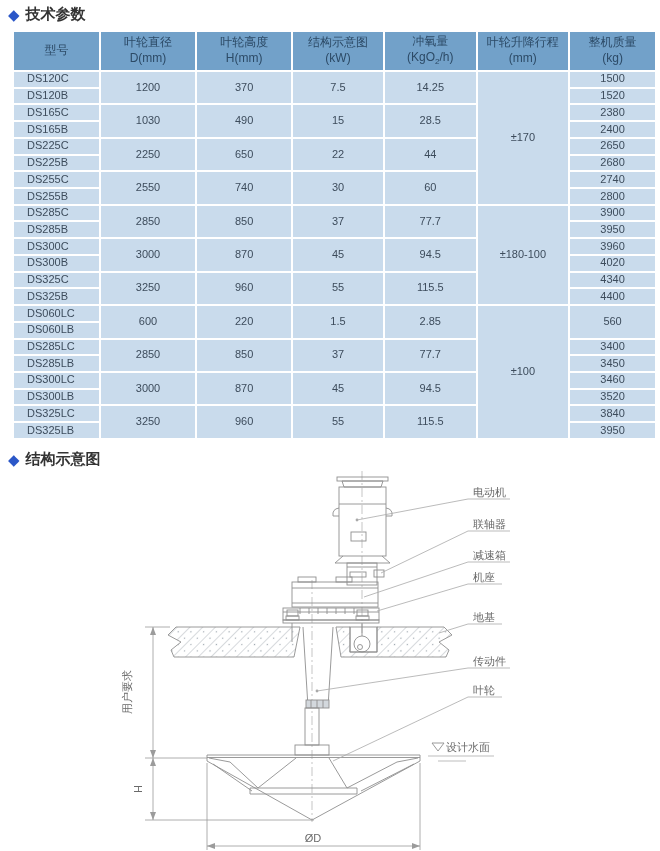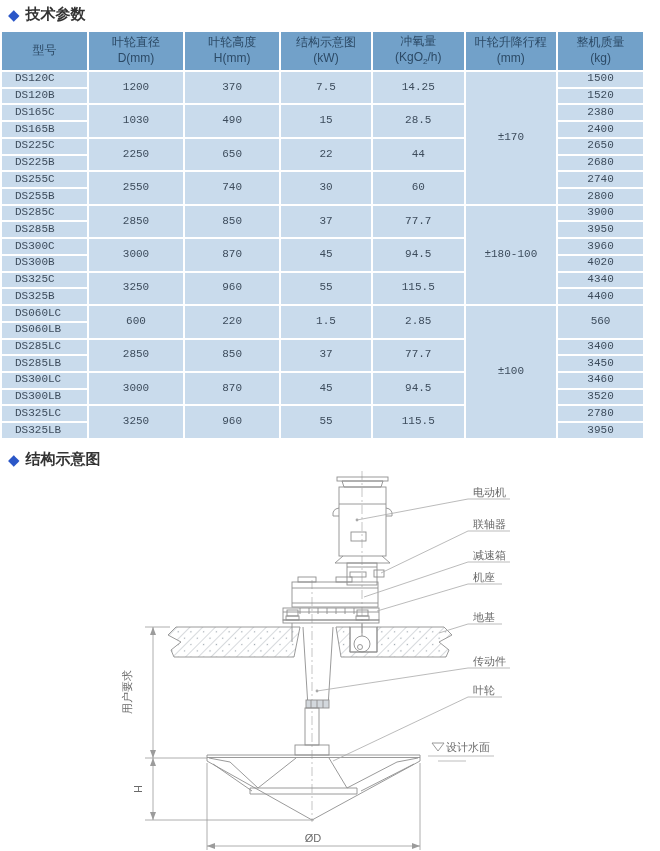--- a/index.html
+++ b/index.html
@@ -14,30 +14,30 @@
   *{margin:0;padding:0;box-sizing:border-box;}
   html,body{width:660px;height:851px;background:#fff;
     font-family:"Liberation Sans","DejaVu Sans",sans-serif;}
   .page{position:relative;width:660px;height:851px;overflow:hidden;background:#fff;}
   .section-head{position:absolute;left:8px;display:flex;align-items:center;gap:6px;
     font-size:15px;font-weight:600;color:#333;}
   .section-head .diamond{color:var(--accent);font-size:15px;line-height:1;}
   #head-params{top:5px;}
   #head-structure{top:450px;}
 
-  table.params{position:absolute;left:0;top:30px;width:645px;height:410px;
+  table.params{position:absolute;left:12px;top:30px;width:645px;height:410px;
     border-collapse:collapse;table-layout:fixed;}
   table.params th,table.params td{
     border:2px solid #fff;background:var(--row-bg);
     font-size:11px;color:var(--body-text);text-align:center;vertical-align:middle;
     padding:0;line-height:1.25;overflow:hidden;white-space:nowrap;}
   table.params thead th{background:var(--header-bg);color:var(--header-text);
     font-size:12px;font-weight:400;height:40px;line-height:1.3;}
   table.params td.c-model{text-align:left;padding-left:13px;}
-  table.params tbody tr{height:16px;font-family:Liberation Mono, monospace;}
+  table.params tbody tr{height:16px;}
   sub.o2{font-size:8px;}
 
   svg text{font-family:"Liberation Sans","DejaVu Sans",sans-serif;}
   .dlabel{font-size:11px;fill:var(--label);}
   .dim{font-size:11px;fill:var(--label);}
 </style>
 </head>
 <body>
 
 <div class="page">
@@ -210,21 +210,21 @@
         <tr>
           <td class="c-model">DS300LB</td>
           <td>3520</td>
         </tr>
         <tr>
           <td class="c-model">DS325LC</td>
           <td rowspan="2">3250</td>
           <td rowspan="2">960</td>
           <td rowspan="2">55</td>
           <td rowspan="2">115.5</td>
-          <td>2780</td>
+          <td>3840</td>
         </tr>
         <tr>
           <td class="c-model">DS325LB</td>
           <td>3950</td>
         </tr>
       </tbody>
   </table>
 
   <div class="section-head" id="head-structure">
     <span class="diamond">◆</span>

